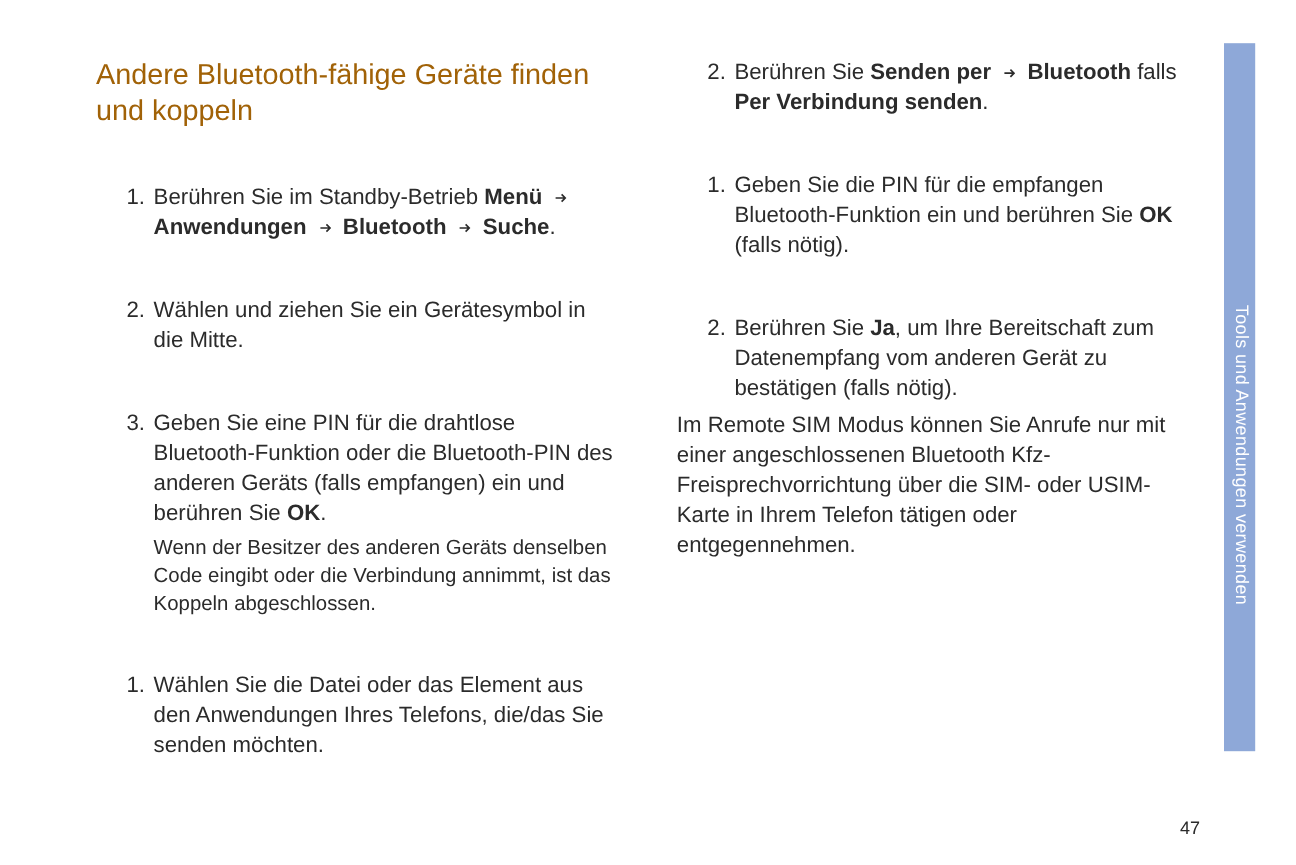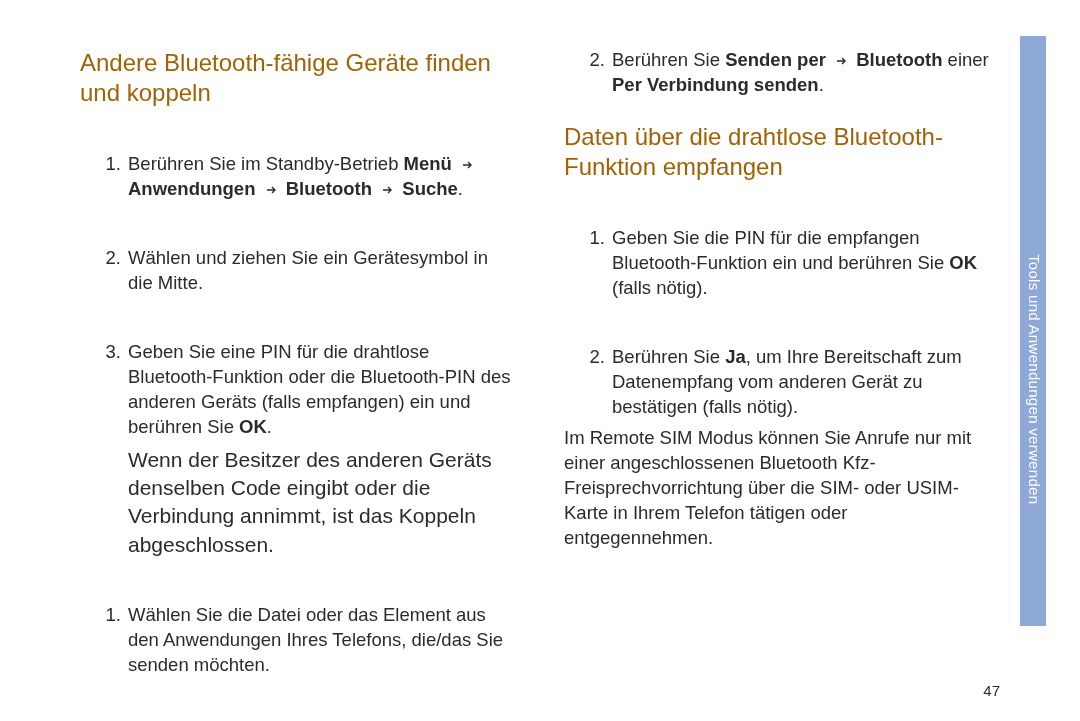--- a/index.html
+++ b/index.html
@@ -52,21 +52,21 @@
     margin-bottom: 6px;
     padding-left: 2px;
     margin-top: 44px;
   }
   ol li::marker {
     font-size: 18.5px;
   }
   .cont {
     margin: 4px 0 0 46px;
     padding-left: 2px;
-    font-size: 21px;
+    font-size: 17px;
     line-height: 1.35;
   }
   .bodytext {
     margin: 2px 0 12px 0;
     font-size: 18.5px;
     line-height: 1.35;
   }
   .bold { font-weight: 600; }
   .arrow {
     display: inline-block;
@@ -137,25 +137,24 @@
     </ol>
     <p class="cont">Wenn der Besitzer des anderen Geräts denselben Code eingibt oder die Verbindung annimmt, ist das Koppeln abgeschlossen.</p>
 
     <ol>
       <li>Wählen Sie die Datei oder das Element aus den Anwendungen Ihres Telefons, die/das Sie senden möchten.</li>
       <li>
         <span>Berühren Sie </span><span class="bold">Senden per</span>
         <span class="arrow"><svg width="12" height="12" viewBox="0 0 12 12">
               <path d="M2 6 L10 6 M7 3 L10 6 L7 9" stroke="#2b2b2b" stroke-width="1.4" fill="none"></path>
             </svg></span>
-        <span class="bold">Bluetooth</span><span> einer </span><span class="bold">Per Verbindung senden</span><span>.</span>
+        <span class="bold">Bluetooth</span><span> falls </span><span class="bold">Per Verbindung senden</span><span>.</span>
       </li>
     </ol>
 
-    <h2 class="section-gap">Daten über die drahtlose Bluetooth-Funktion empfangen</h2>
     <ol>
       <li>
         <span>Geben Sie die PIN für die empfangen Bluetooth-Funktion ein und berühren Sie </span><span class="bold">OK</span><span> (falls nötig).</span>
       </li>
       <li>
         <span>Berühren Sie </span><span class="bold">Ja</span><span>, um Ihre Bereitschaft zum Datenempfang vom anderen Gerät zu bestätigen (falls nötig).</span>
       </li>
     </ol>
 
     <p class="bodytext">Im Remote SIM Modus können Sie Anrufe nur mit einer angeschlossenen Bluetooth Kfz-Freisprechvorrichtung über die SIM- oder USIM-Karte in Ihrem Telefon tätigen oder entgegennehmen.</p>

